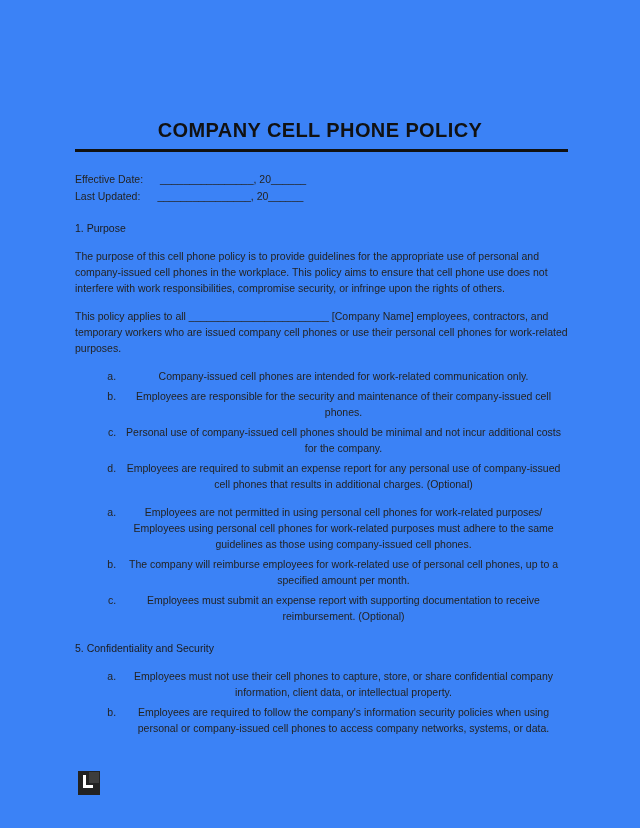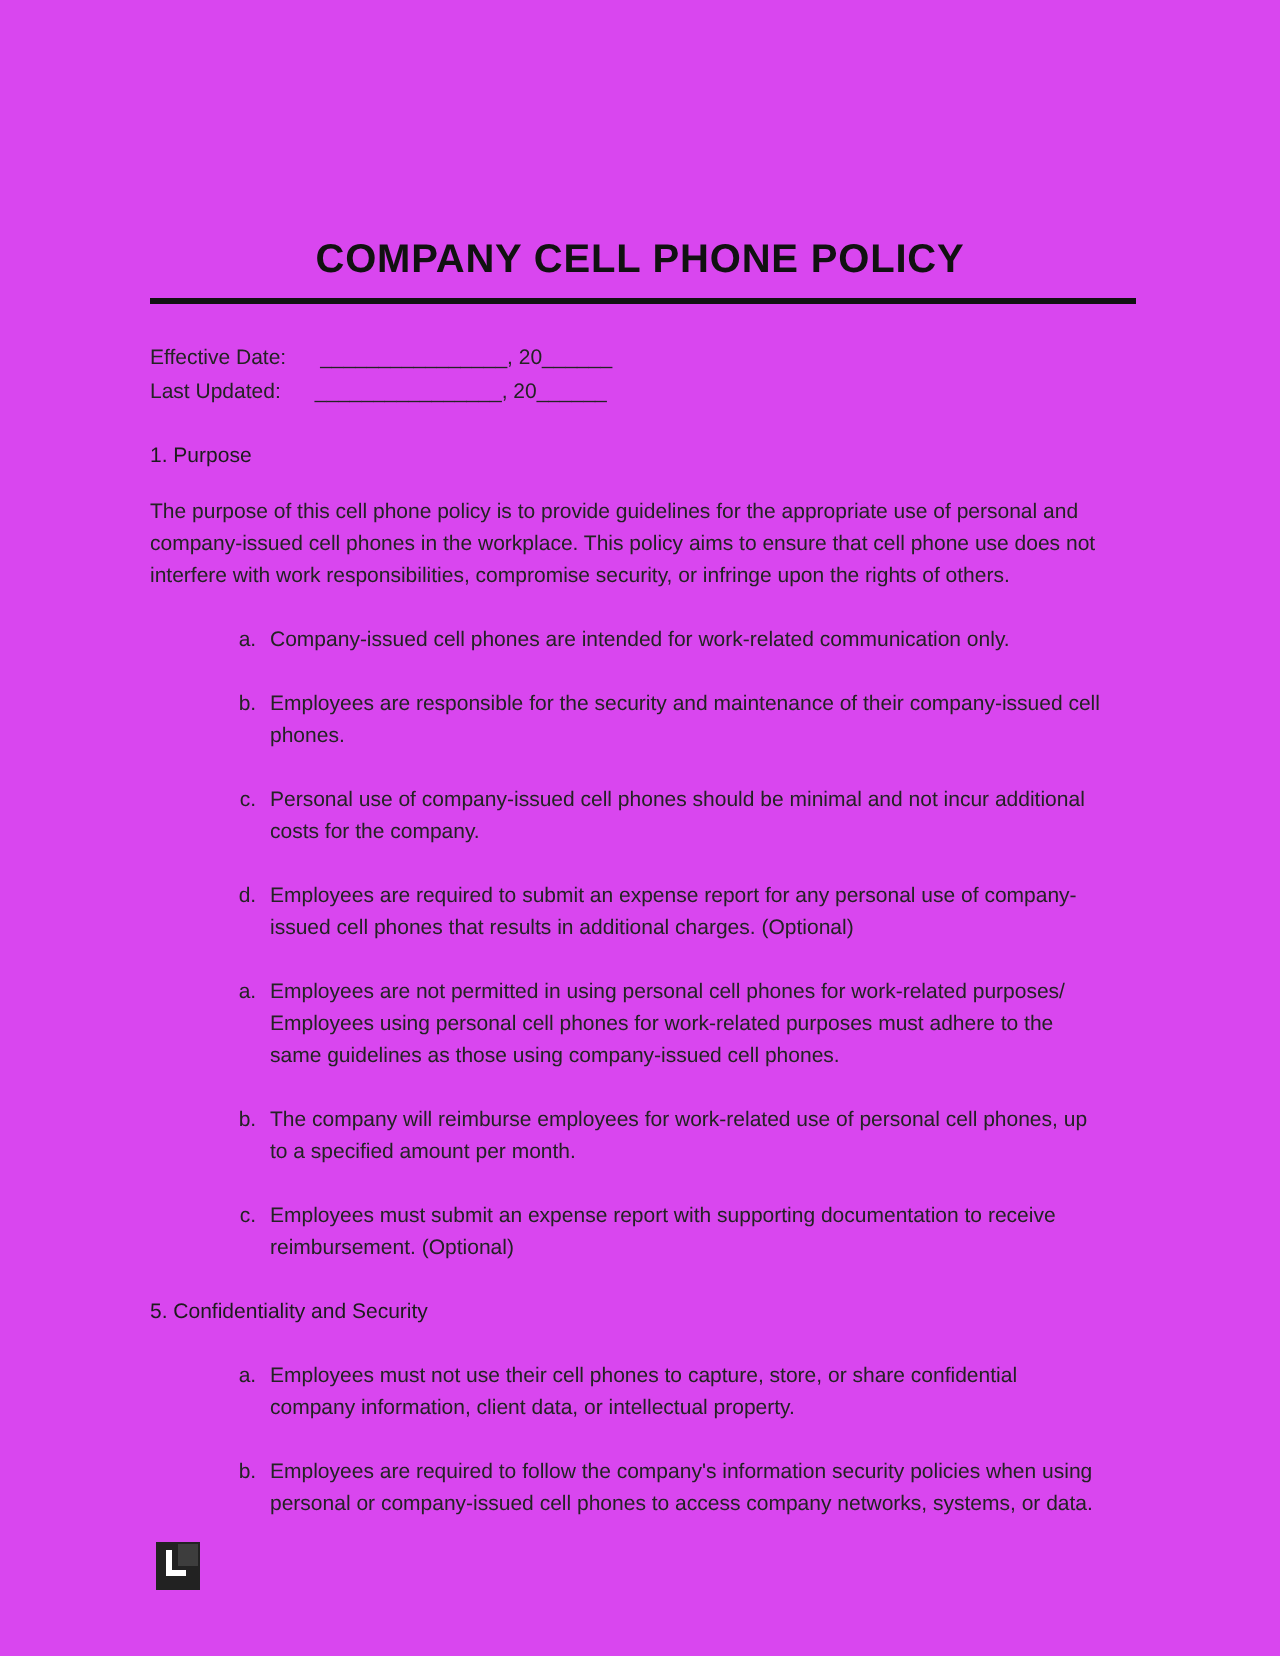--- a/index.html
+++ b/index.html
@@ -1,20 +1,20 @@
 <!DOCTYPE html>
 <html><head>
 <meta charset="utf-8">
 <style>
   html, body { margin: 0; padding: 0; background: #ffffff; }
   .page {
     position: relative;
     width: 640px;
     height: 828px;
-    background: #d946ef;
+    background: #3b82f6;
     font-family: "Liberation Sans", "DejaVu Sans", sans-serif;
     font-size: 10.5px;
     line-height: 16px;
     color: #232323;
     overflow: hidden;
   }
   .content {
     margin-left: 75px;
     margin-right: 72px;
   }
@@ -47,21 +47,22 @@
   .sec-body {
     margin: 12px 0 0 0;
   }
   ol.alpha {
     margin: 12px 0 0 0;
     padding-left: 40px;
     list-style-type: lower-alpha;
   }
   ol.alpha li {
     padding-left: 4px;
-    margin: 16px;
+    margin: 4px;
+    text-align: center;
   }
   .logo {
     position: absolute;
     left: 78px;
     top: 771px;
     width: 22px;
     height: 24px;
     background: #222222;
   }
   .logo .logo-corner {
@@ -97,20 +98,21 @@
         <span>Effective Date:</span><span class="blank">________________, 20______</span>
       </div>
       <div class="date-line">
         <span>Last Updated:</span><span class="blank">________________, 20______</span>
       </div>
     </div>
 
     <h2 class="sec-heading">1. Purpose</h2>
     <p class="sec-body">The purpose of this cell phone policy is to provide guidelines for the appropriate use of personal and company-issued cell phones in the workplace. This policy aims to ensure that cell phone use does not interfere with work responsibilities, compromise security, or infringe upon the rights of others.</p>
 
+    <p class="sec-body">This policy applies to all ________________________ [Company Name] employees, contractors, and temporary workers who are issued company cell phones or use their personal cell phones for work-related purposes.</p>
 
     <ol class="alpha">
       <li>Company-issued cell phones are intended for work-related communication only.</li>
       <li>Employees are responsible for the security and maintenance of their company-issued cell phones.</li>
       <li>Personal use of company-issued cell phones should be minimal and not incur additional costs for the company.</li>
       <li>Employees are required to submit an expense report for any personal use of company-issued cell phones that results in additional charges. (Optional)</li>
     </ol>
 
     <ol class="alpha">
       <li>Employees are not permitted in using personal cell phones for work-related purposes/ Employees using personal cell phones for work-related purposes must adhere to the same guidelines as those using company-issued cell phones.</li>

